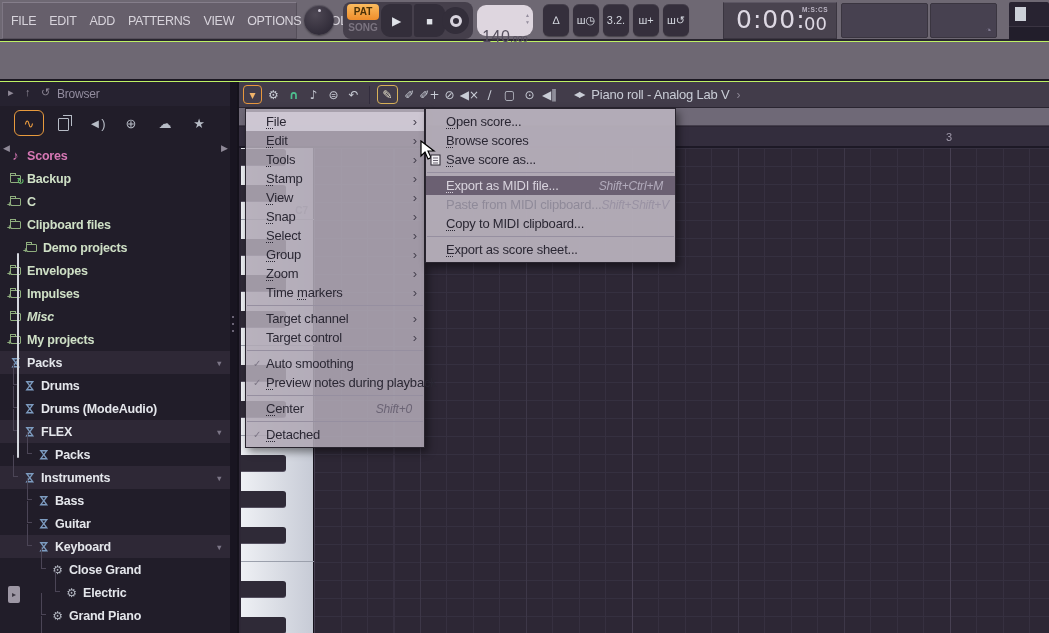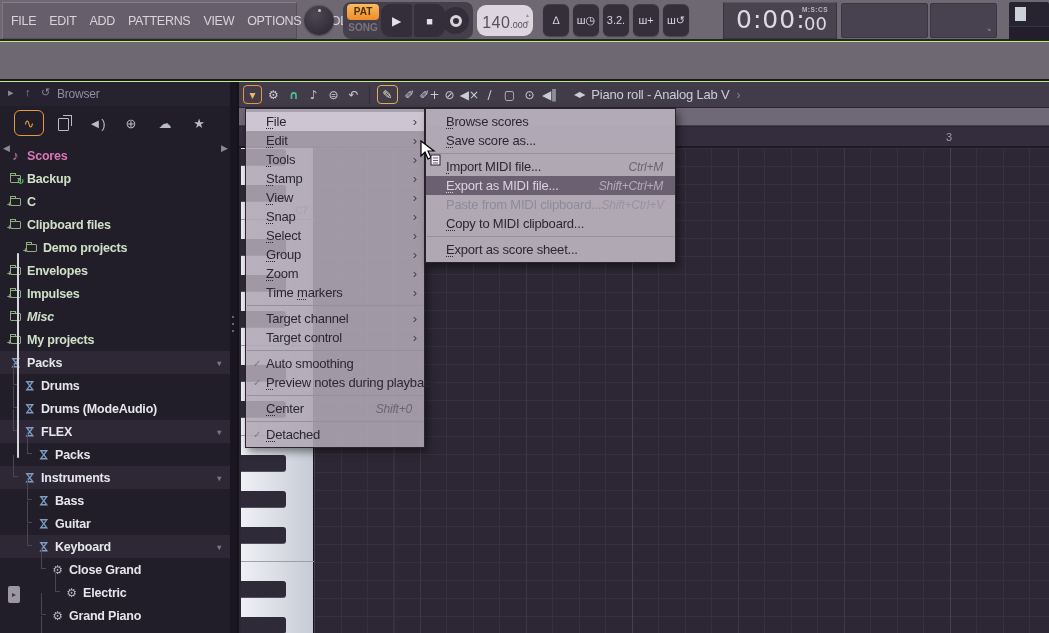--- a/index.html
+++ b/index.html
@@ -28,21 +28,21 @@
   #patsong { position:absolute; left:347px; top:4px; width:32px; height:33px; }
   #pat { display:block; width:32px; height:16px; border-radius:4px; background:linear-gradient(#fbbb5e,#ee8d2b);
     color:#4a3108; font-size:10px; font-weight:bold; text-align:center; line-height:16px; }
   #song { display:block; width:32px; height:15px; color:#7b7480; font-size:10px; font-weight:bold; text-align:center; line-height:15px; }
   .tbig { position:absolute; top:4px; width:31px; height:33px; background:#332e3a; display:flex; align-items:center; justify-content:center; color:#e0e3e9; }
   #play-btn { left:381px; border-radius:9px 3px 3px 9px; font-size:12px; }
   #stop-btn { left:414px; border-radius:3px 9px 9px 3px; font-size:11px; }
   #rec-btn { position:absolute; left:442px; top:7px; width:27px; height:27px; border-radius:50%; background:#332e3a; display:flex; align-items:center; justify-content:center; }
   #rec-btn i { display:block; width:12px; height:12px; border:3px solid #d8d4de; border-radius:50%; }
   #tempo { position:absolute; left:477px; top:5px; width:56px; height:31px; background:#ded6df; border-radius:9px;
-    display:flex; align-items:baseline; justify-content:center; padding-top:9px; color:#56505e; }
+    display:flex; align-items:baseline; justify-content:center; padding-top:23px; color:#56505e; }
   #tempo .ti { font-size:16px; letter-spacing:.5px; }
   #tempo .tf { font-size:9px; }
   .spin { position:absolute; right:3px; top:8px; display:flex; flex-direction:column; gap:2px; color:#958e9e; font-size:5px; line-height:5px; }
 
   .tbtn { background:#352f3c; border-radius:6px; display:flex; align-items:center; justify-content:center;
     color:#d3d6de; box-shadow: inset 0 1px 0 rgba(255,255,255,.07), 0 1px 1px rgba(0,0,0,.35); }
   .tbtn span { font-size:12px; line-height:1; }
   .tbtn.orange { background:linear-gradient(#fbb055,#ef9233); color:#5c3c0e; }
   #transport-icons { position:absolute; left:543px; top:4px; display:flex; gap:4px; }
   #transport-icons .tbtn { width:26px; height:32px; }
@@ -676,43 +676,43 @@
       <div class="msep"></div>
       <div class="mrow">
         <span class="chk">✓</span>
         <span class="lbl"><u>D</u>etached</span>
         <span class="sct"></span>
       </div>
     </div>
   <div id="sub-menu" class="menu">
       <div class="mrow">
         <span class="chk"></span>
+        <span class="lbl"><u>O</u>pen score...</span>
+        <span class="sct"></span>
+      </div>
+      <div class="mrow">
+        <span class="chk"></span>
         <span class="lbl"><u>B</u>rowse scores</span>
         <span class="sct"></span>
       </div>
       <div class="mrow">
         <span class="chk"></span>
         <span class="lbl"><u>S</u>ave score as...</span>
         <span class="sct"></span>
       </div>
       <div class="msep"></div>
-      <div class="mrow">
-        <span class="chk"></span>
-        <span class="lbl"><u>I</u>mport MIDI file...</span>
-        <span class="sct">Ctrl+M</span>
-      </div>
       <div class="mrow sel">
         <span class="chk"></span>
         <span class="lbl"><u>E</u>xport as MIDI file...</span>
         <span class="sct">Shift+Ctrl+M</span>
       </div>
       <div class="mrow dis">
         <span class="chk"></span>
         <span class="lbl">Paste from MIDI clipboard...</span>
-        <span class="sct">Shift+Ctrl+V</span>
+        <span class="sct">Shift+Shift+V</span>
       </div>
       <div class="mrow">
         <span class="chk"></span>
         <span class="lbl"><u>C</u>opy to MIDI clipboard...</span>
         <span class="sct"></span>
       </div>
       <div class="msep"></div>
       <div class="mrow">
         <span class="chk"></span>
         <span class="lbl"><u>E</u>xport as score sheet...</span>

